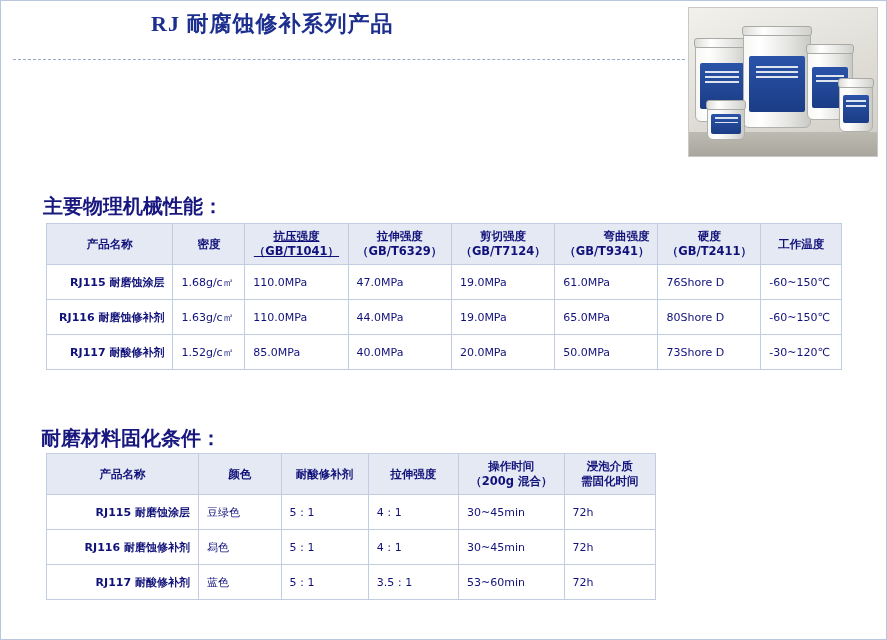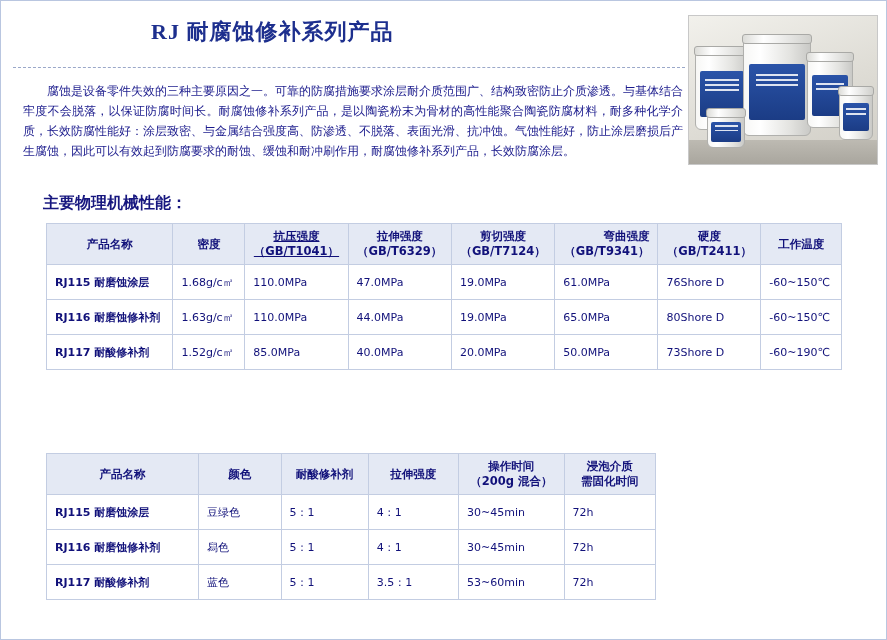--- a/index.html
+++ b/index.html
@@ -20,21 +20,20 @@
     width: 887px;
     height: 640px;
     border: 1px solid #b9c6e0;
     box-sizing: border-box;
     background: #ffffff;
   }
   
   .header {
     position: relative;
     height: 165px;
-    margin-top: 8px;
   }
   .title {
     position: absolute;
     left: 150px;
     top: 8px;
     font-size: 22px;
     font-weight: bold;
     color: #1d2f8e;
     font-family: "Liberation Serif", serif;
     letter-spacing: 1px;
@@ -112,21 +111,21 @@
   .b3 { left: 118px;top: 40px;  width: 44px; height: 70px; }
   .b4 { left: 150px;top: 74px;  width: 32px; height: 48px; }
   .b5 { left: 18px; top: 96px;  width: 36px; height: 34px; }
   .shelf {
     position: absolute;
     left: 0; right: 0; bottom: 0;
     height: 24px;
     background: linear-gradient(180deg, #bdbab2, #a9a69e);
   }
   .section-title {
-    font-size: 16px;
+    font-size: 20px;
     font-weight: bold;
     color: #17177f;
     font-family: "DejaVu Sans", sans-serif;
   }
   .s1-title { position: absolute; left: 42px; top: 192px; }
   .s2-title { position: absolute; left: 40px; top: 424px; }
 
   table.data {
     position: absolute;
     border-collapse: collapse;
@@ -149,35 +148,35 @@
   }
   table.data tbody td {
     height: 34px;
     text-align: left;
     background: #ffffff;
     white-space: nowrap;
   }
   table.data tbody td.name {
     font-weight: bold;
     padding-left: 8px;
+    text-align: right;
   }
   .t1 { left: 45px; top: 222px; width: 796px; }
   .t2 { left: 45px; top: 452px; width: 610px; }
   .t1 td, .t1 th { }
   .sub { display:block; font-weight: bold; }
 </style>
 </head>
 <body>
 
 <div class="page">
 
   <div class="header">
     <div class="title">RJ 耐腐蚀修补系列产品</div>
     <div class="hr-dashed"></div>
-    <div class="intro">腐蚀是设备零件失效的三种主要原因之一。可靠的防腐措施要求涂层耐介质范围广、结构致密防止介质渗透。与基体结合牢度不会脱落，以保证防腐时间长。耐腐蚀修补系列产品，是以陶瓷粉末为骨材的高性能聚合陶瓷防腐材料，耐多种化学介质，长效防腐性能好：涂层致密、与金属结合强度高、防渗透、不脱落、表面光滑、抗冲蚀。气蚀性能好，防止涂层磨损后产生腐蚀，因此可以有效起到防腐要求的耐蚀、缓蚀和耐冲刷作用，耐腐蚀修补系列产品，长效防腐涂层。</div>
 
     <div class="photo">
       <div class="bg"></div>
       <div class="shelf"></div>
       <div class="bucket b1">
           <div class="lid"></div>
           <div class="label"></div>
         </div>
       <div class="bucket b2">
           <div class="lid"></div>
@@ -259,25 +258,26 @@
         <td>-60~150℃</td>
       </tr>
       <tr>
         <td class="name">RJ117 耐酸修补剂</td>
         <td>1.52g/c㎡</td>
         <td>85.0MPa</td>
         <td>40.0MPa</td>
         <td>20.0MPa</td>
         <td>50.0MPa</td>
         <td>73Shore D</td>
-        <td>-60~190℃</td>
+        <td>-30~120℃</td>
       </tr>
     </tbody>
   </table>
 
+  <div class="section-title s2-title">耐磨材料固化条件：</div>
 
   <table class="data t2">
     <thead>
       <tr>
         <th style="width:148px;">
           <span class="sub">产品名称</span>
           <span class="sub"></span>
         </th>
         <th style="width:80px;">
           <span class="sub">颜色</span>

